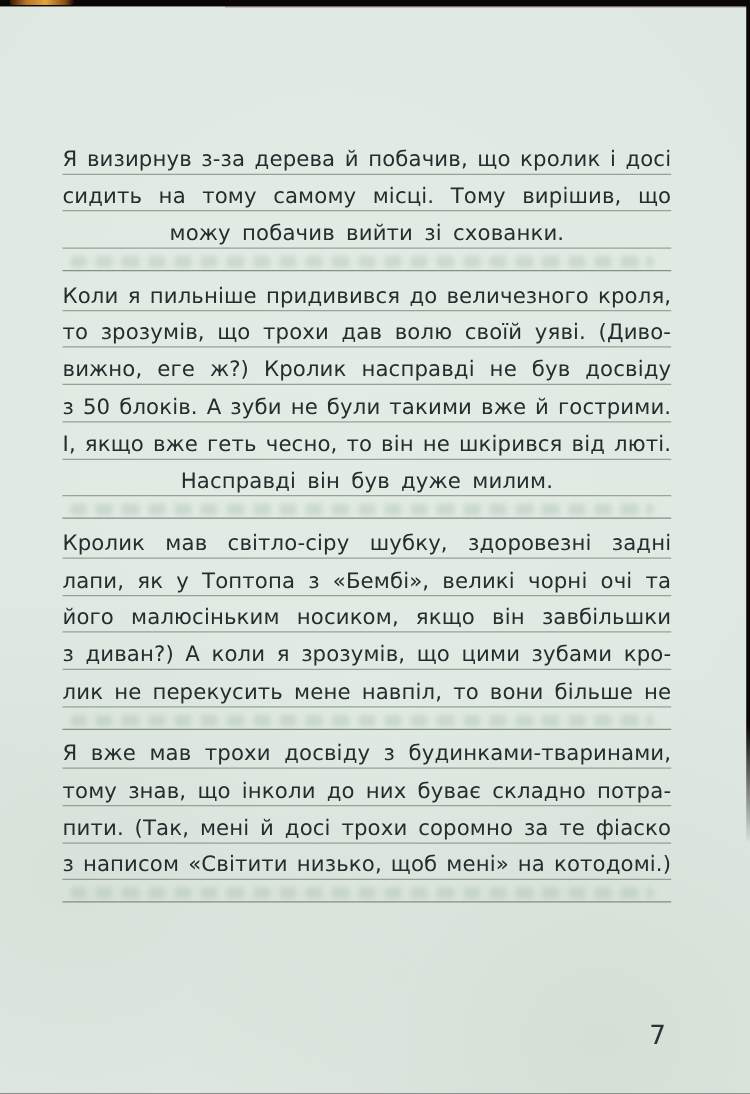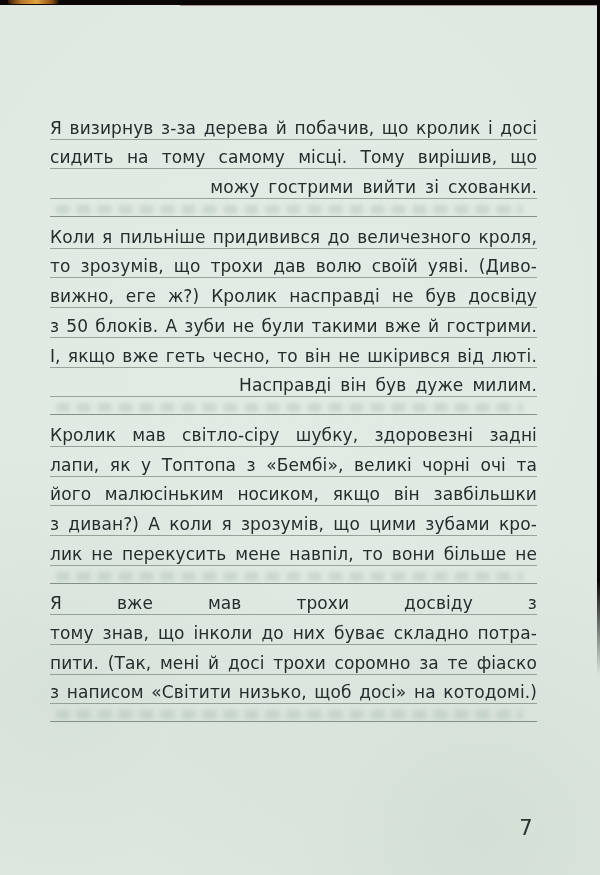--- a/index.html
+++ b/index.html
@@ -41,21 +41,21 @@
   
   .content{position:absolute;left:50px;top:105px;width:487px;color:var(--ink);}
   .para{margin:0;}
   .line{
     display:flex;justify-content:space-between;align-items:flex-end;
     box-sizing:border-box;height:29.7px;padding-bottom:2px;
     border-bottom:1px solid rgba(110,125,114,0.65);
     font-size:17px;line-height:1;white-space:nowrap;
     letter-spacing:0.1px;
   }
-  .line.short{justify-content:flex-end;gap:9px;}
+  .line.short{justify-content:center;gap:9px;}
   .sep{
     position:relative;box-sizing:border-box;height:18px;margin-bottom:2px;
     border-bottom:1px solid rgba(100,115,104,0.75);
   }
   
   .sep::after{
     content:"";position:absolute;left:6px;right:14px;bottom:2px;height:9px;
     background:repeating-linear-gradient(90deg,
       rgba(150,175,158,0.55) 0px, rgba(150,175,158,0.55) 13px,
       rgba(150,175,158,0.06) 13px, rgba(150,175,158,0.06) 21px);
@@ -90,21 +90,21 @@
             <span>на</span>
             <span>тому</span>
             <span>самому</span>
             <span>місці.</span>
             <span>Тому</span>
             <span>вирішив,</span>
             <span>що</span>
           </div>
           <div class="line short">
             <span>можу</span>
-            <span>гострими</span>
+            <span>побачив</span>
             <span>вийти</span>
             <span>зі</span>
             <span>схованки.</span>
           </div>
         </div>
         <div class="sep"></div>
         <div class="para">
           <div class="line">
             <span>Коли</span>
             <span>я</span>
@@ -225,20 +225,21 @@
         </div>
         <div class="sep"></div>
         <div class="para">
           <div class="line">
             <span>Я</span>
             <span>вже</span>
             <span>мав</span>
             <span>трохи</span>
             <span>досвіду</span>
             <span>з</span>
+            <span>будинками-тваринами,</span>
           </div>
           <div class="line">
             <span>тому</span>
             <span>знав,</span>
             <span>що</span>
             <span>інколи</span>
             <span>до</span>
             <span>них</span>
             <span>буває</span>
             <span>складно</span>
@@ -255,21 +256,21 @@
             <span>за</span>
             <span>те</span>
             <span>фіаско</span>
           </div>
           <div class="line">
             <span>з</span>
             <span>написом</span>
             <span>«Світити</span>
             <span>низько,</span>
             <span>щоб</span>
-            <span>досі»</span>
+            <span>мені»</span>
             <span>на</span>
             <span>котодомі.)</span>
           </div>
         </div>
         <div class="sep"></div>
       </div>
     <div class="pagenum">7</div>
   </div>
   <div class="top-bar">
     <div class="flame"></div>

